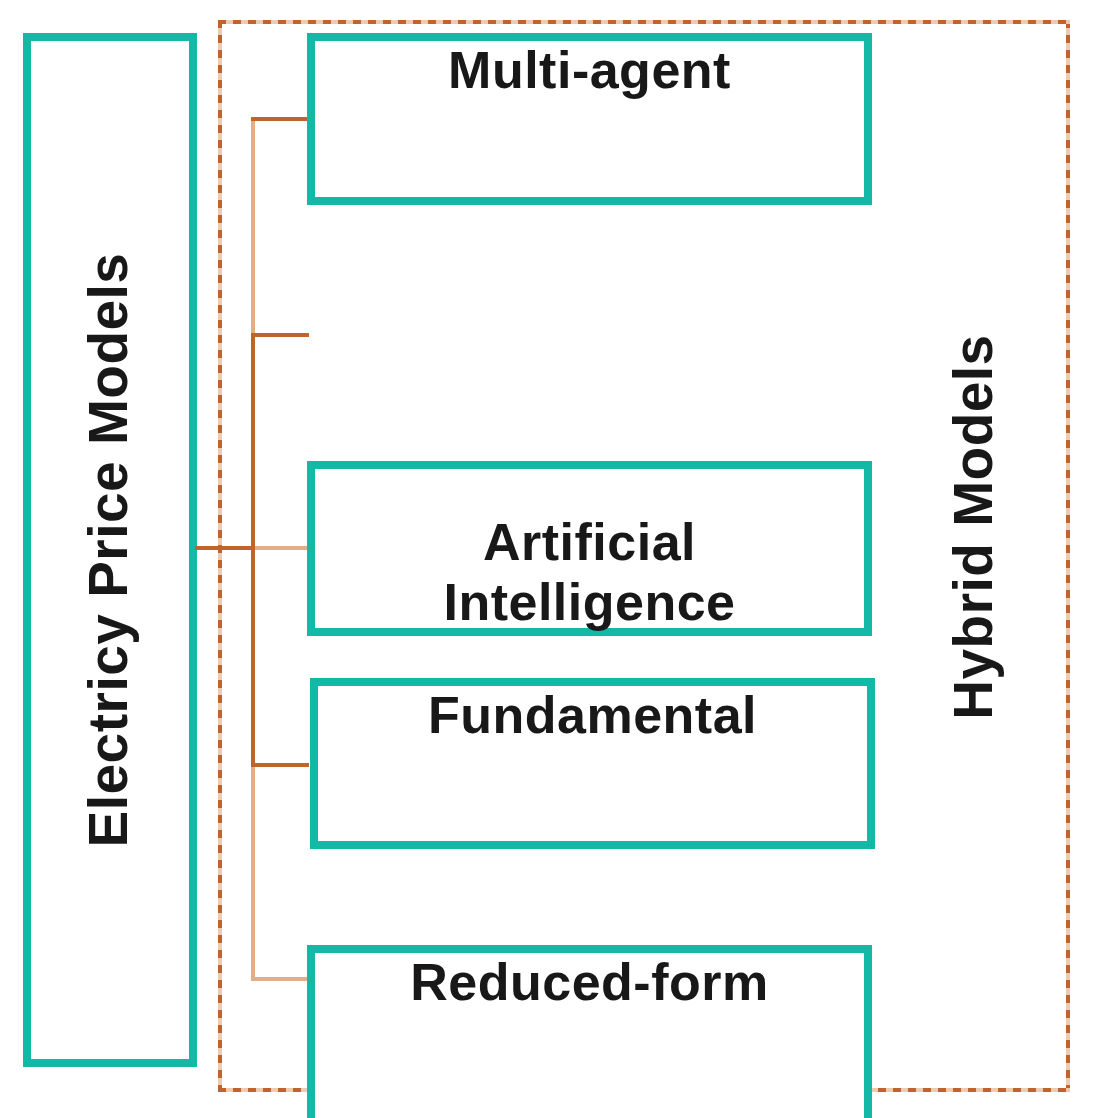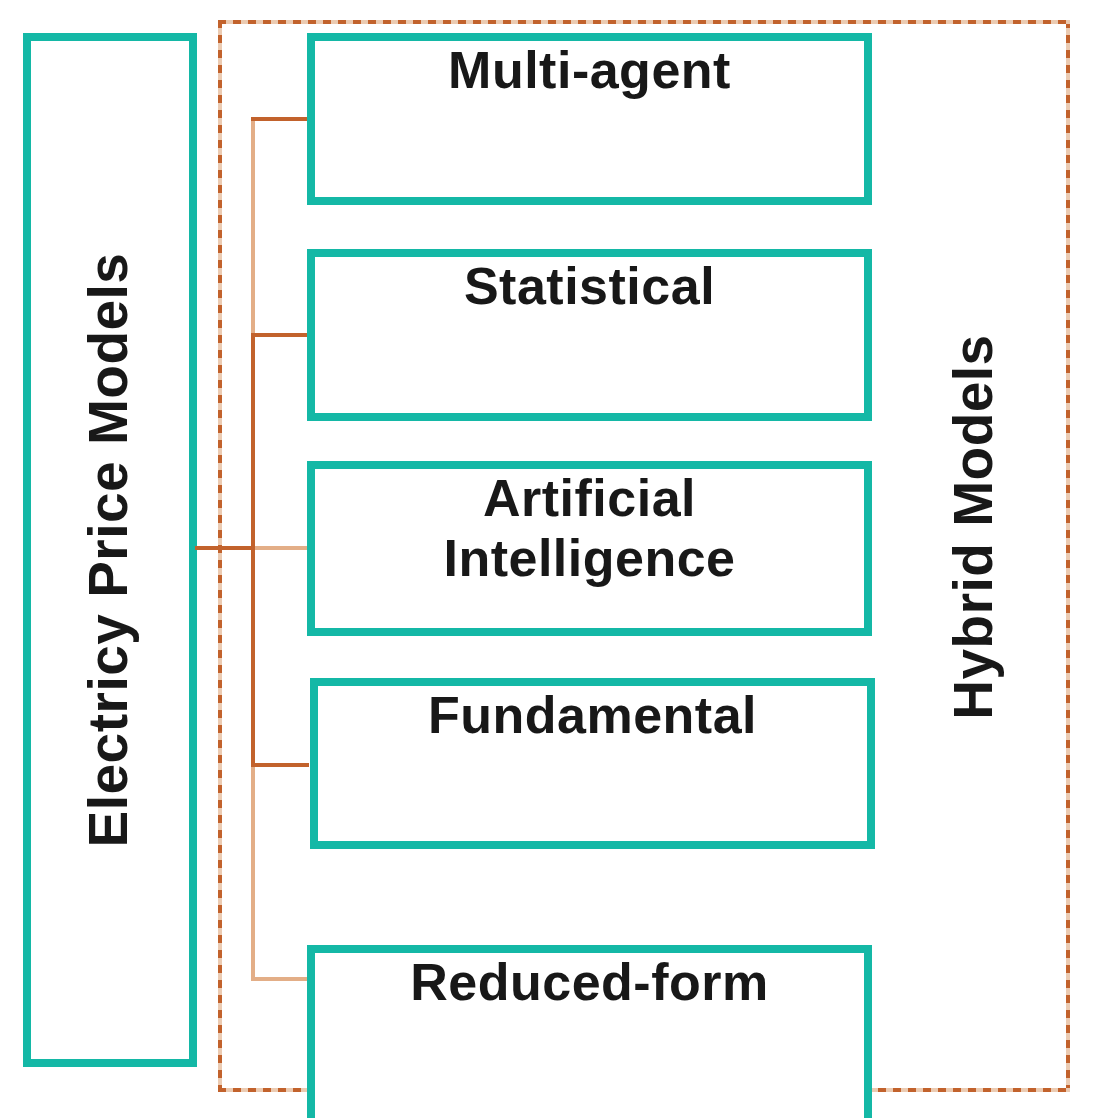--- a/index.html
+++ b/index.html
@@ -21,21 +21,21 @@
     justify-content: center;
     text-align: center;
   }
   .box-label {
     color: #181818;
     font-size: 52px;
     font-weight: bold;
     line-height: 1.15;
     letter-spacing: 0.5px;
   }
-  .box-label.narrow { max-width: 430px; }
+  .box-label.narrow { max-width: 430px; margin-top: 44px; }
   .vlabel {
     position: absolute;
     white-space: nowrap;
     color: #181818;
     font-size: 55px;
     font-weight: bold;
     letter-spacing: 0.5px;
     transform: translate(-50%, -50%) rotate(-90deg);
   }
   .dashed-box {
@@ -74,23 +74,20 @@
   <div class="line light" style="left:251px; top:765px; width:4px; height:216px;"></div>
   <div class="line dark" style="left:251px; top:117px; width:58px; height:4px;"></div>
   <div class="line dark" style="left:251px; top:333px; width:58px; height:4px;"></div>
   <div class="line dark" style="left:251px; top:763px; width:58px; height:4px;"></div>
   <div class="line light" style="left:251px; top:977px; width:58px; height:4px;"></div>
 
   <div class="box" style="left:307px; top:33px; width:565px; height:172px;">
     <span class="box-label">Multi-agent</span>
   </div>
 
-  <div class="box" style="left:307px; top:249px; width:565px; height:172px;">
-    <span class="box-label">Statistical</span>
-  </div>
 
   <div class="box" style="left:307px; top:461px; width:565px; height:175px;">
     <span class="box-label narrow">Artificial Intelligence</span>
   </div>
 
   <div class="box" style="left:310px; top:678px; width:565px; height:171px;">
     <span class="box-label">Fundamental</span>
   </div>
 
   <div class="box" style="left:307px; top:945px; width:565px; height:213px;">

